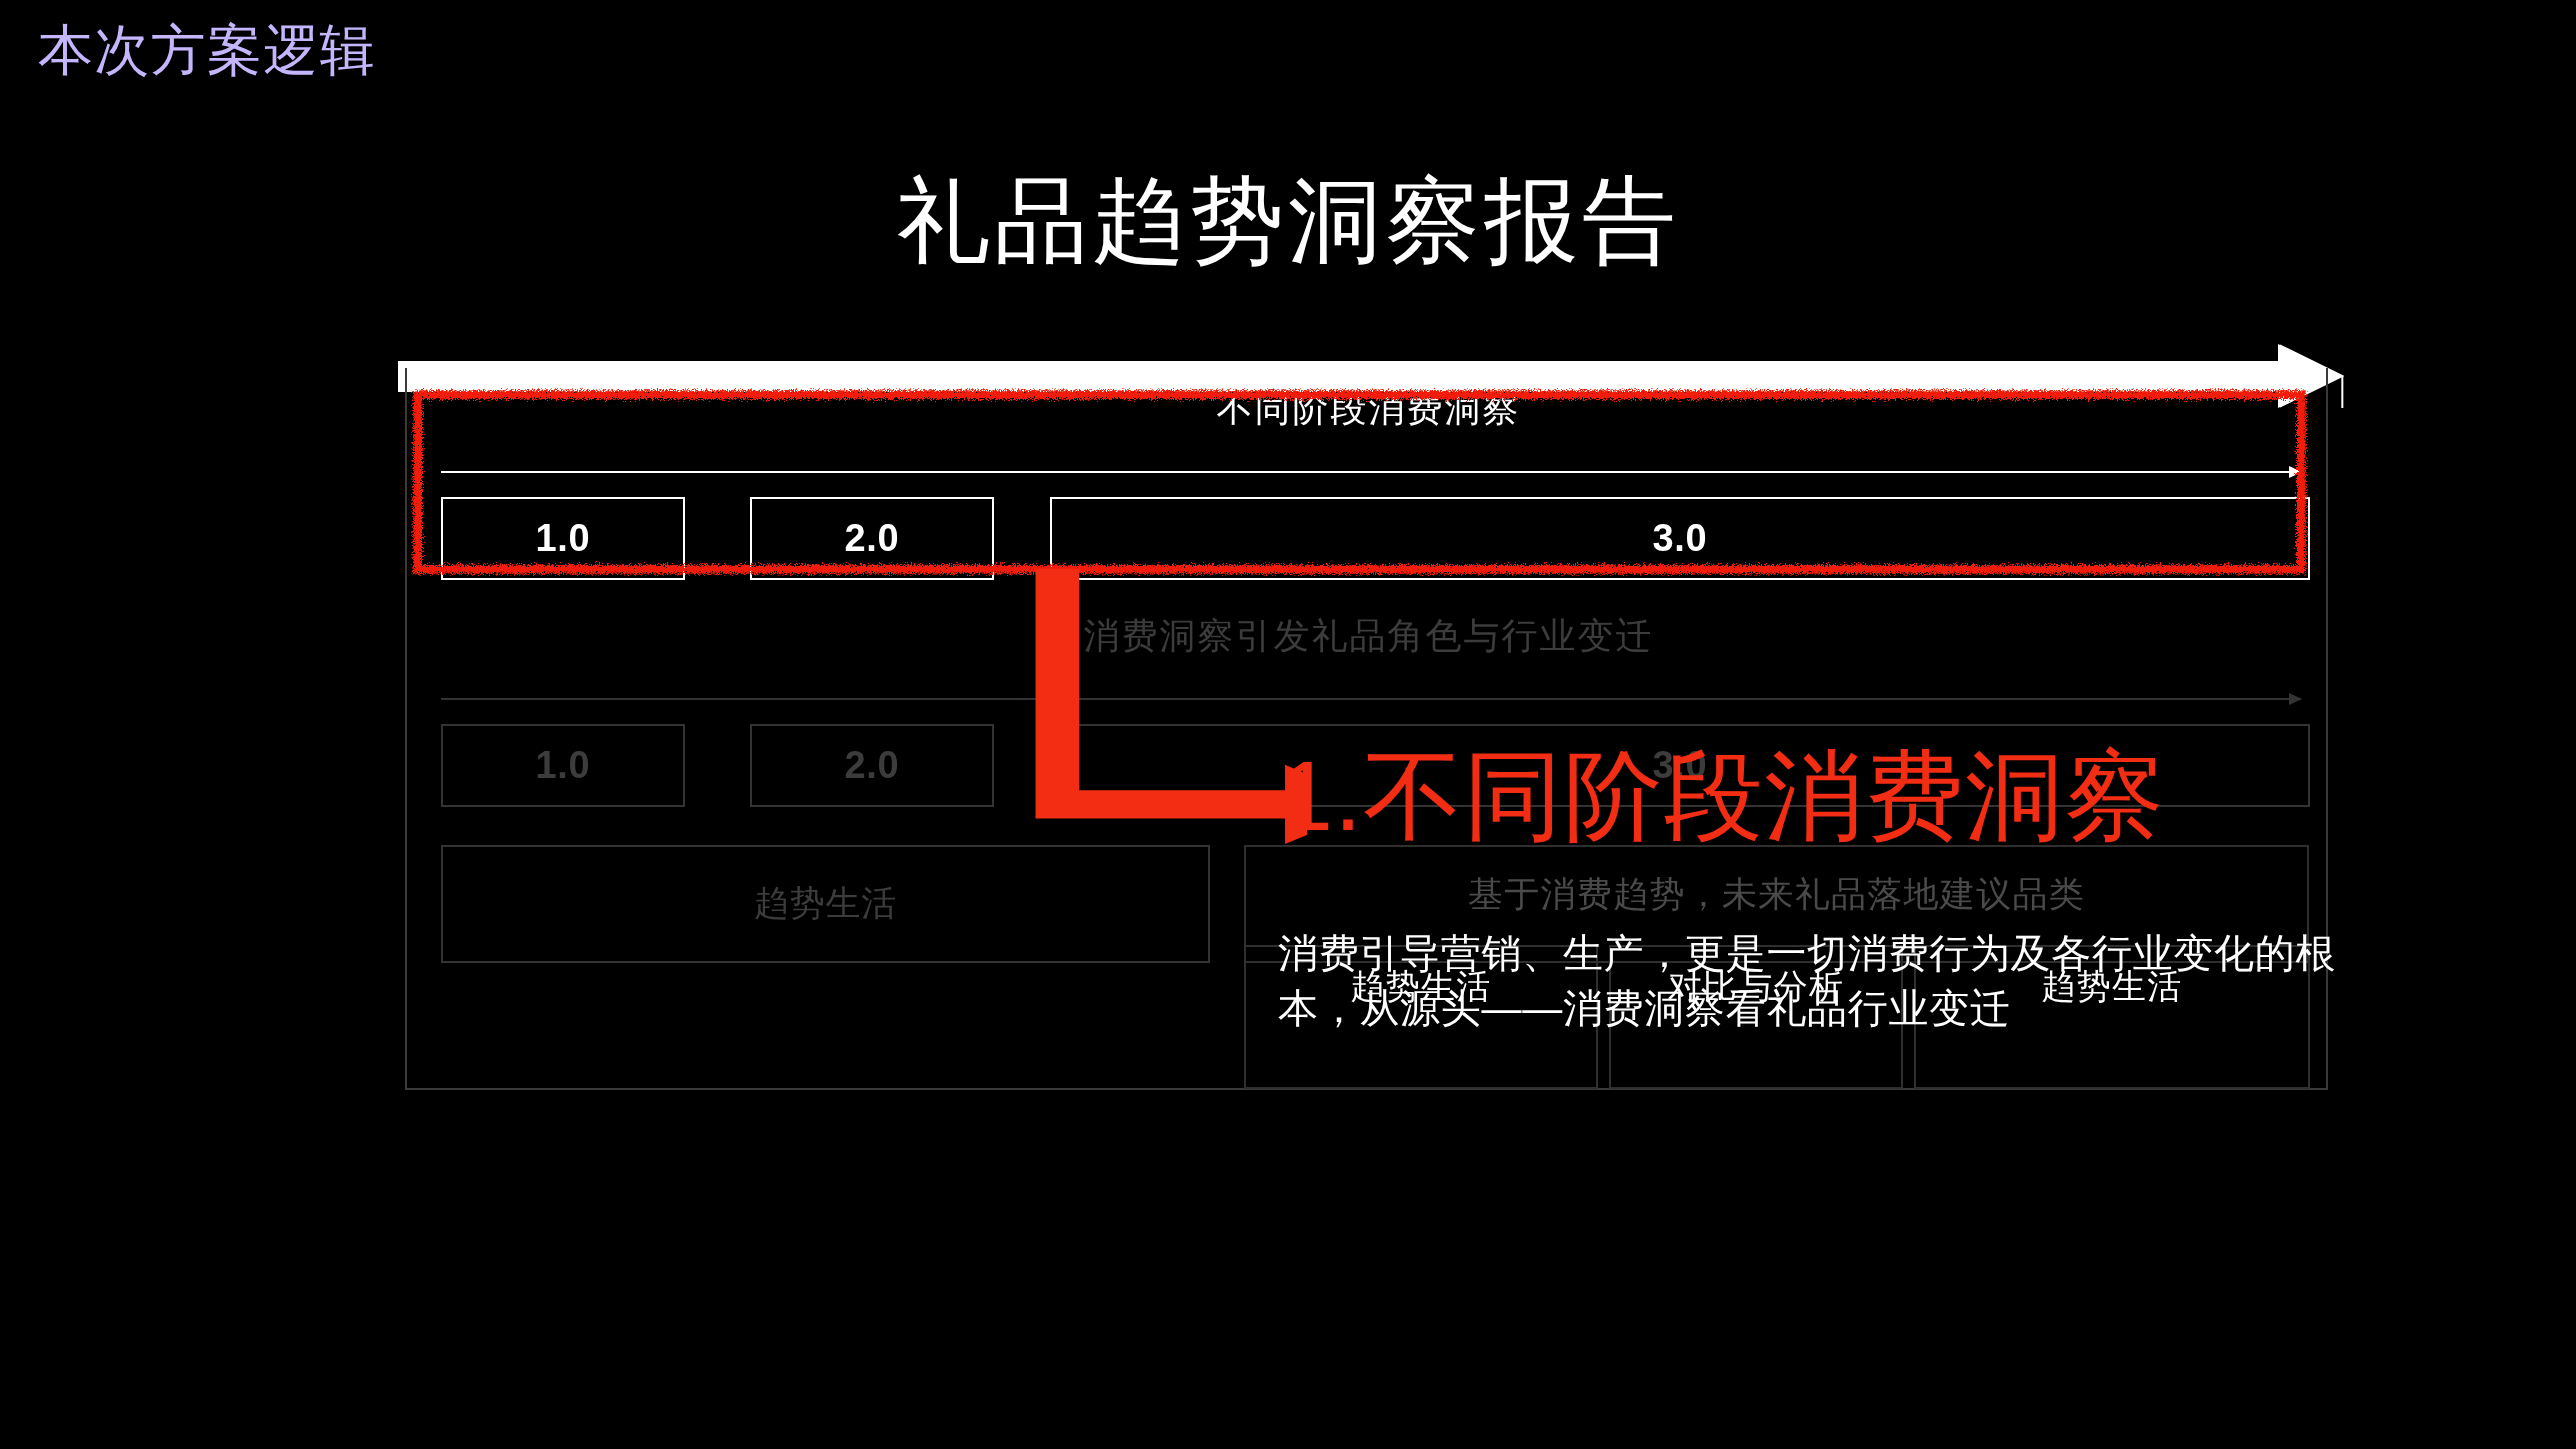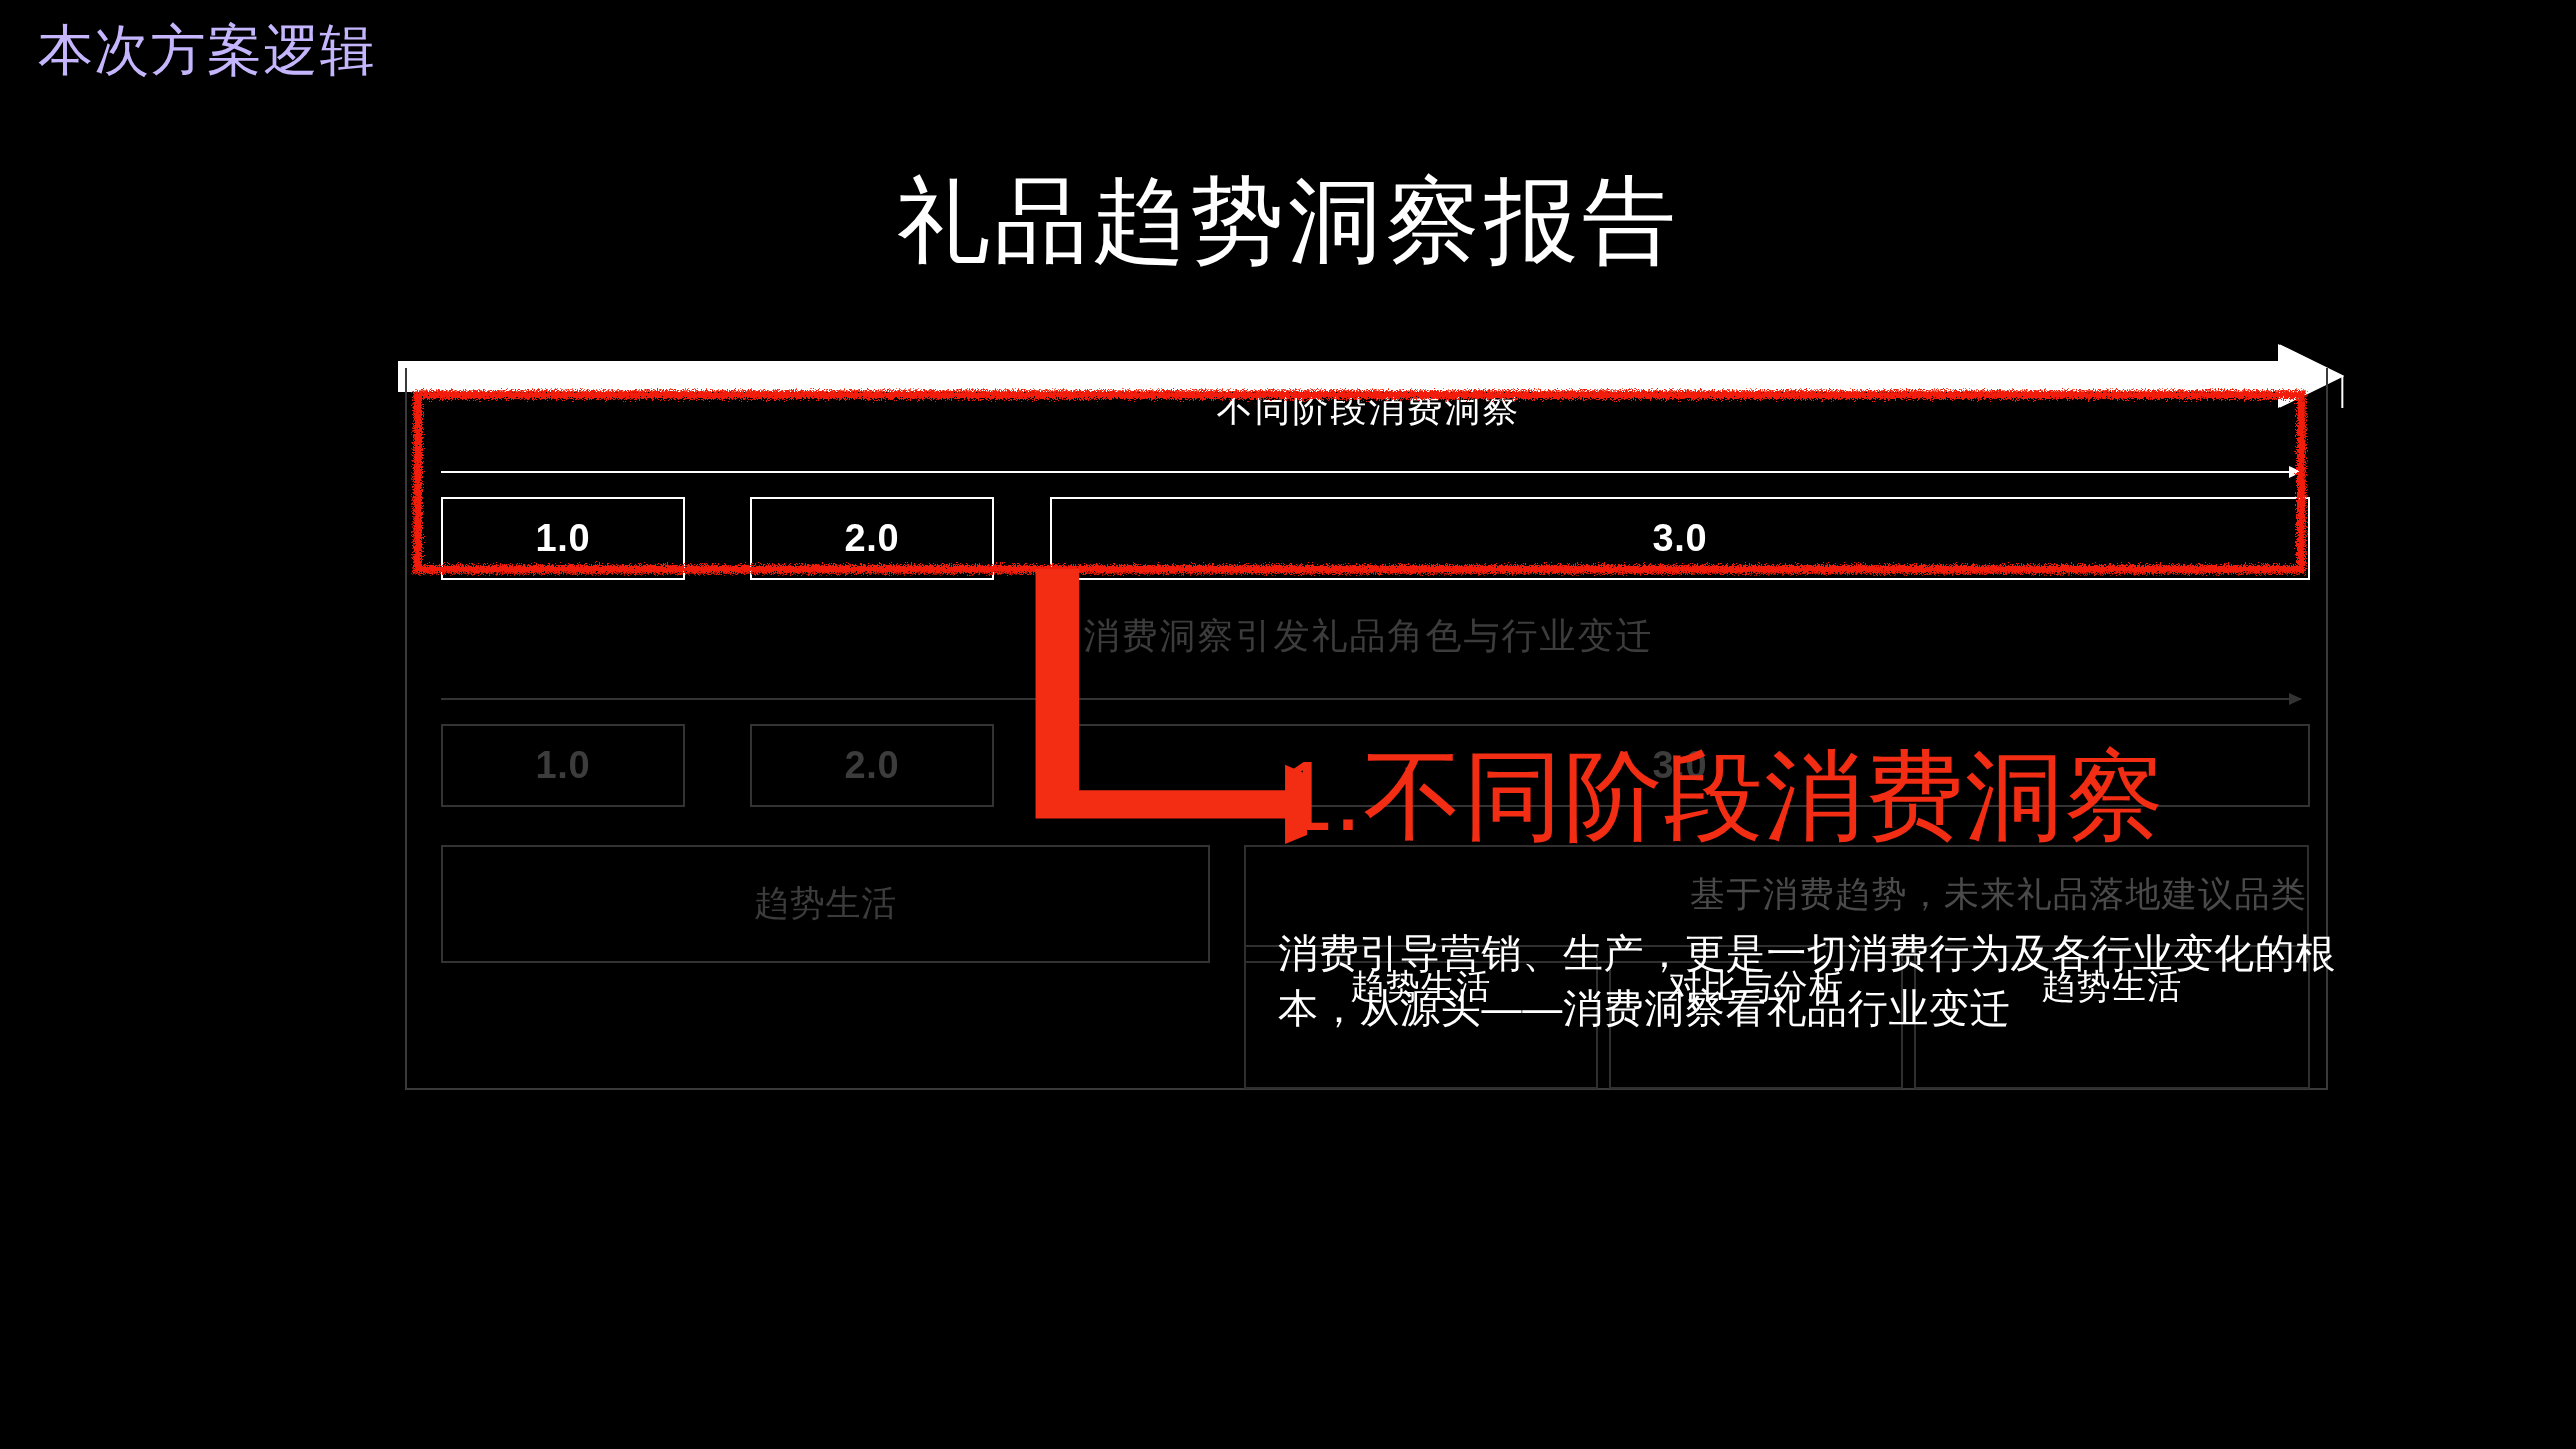--- a/index.html
+++ b/index.html
@@ -192,21 +192,21 @@
       </div>
     </div>
 
     <div class="row row-3">
 
       <div class="sbox dim-box" style="left:34px; width:769px; top:6.7px; height:118px; font-weight:300; font-size:35px;">
         <span>趋势生活</span>
       </div>
 
       <div style="position:absolute; left:837px; top:6.7px; width:1065px; height:118px; border:2px solid #2f2f2f;
-                  display:flex; align-items:flex-start; justify-content:flex-end; padding-top:24px;">
+                  display:flex; align-items:flex-start; justify-content:center; padding-top:24px;">
         <span style="font-size:35px; color:#4a4a4a; font-weight:300; letter-spacing:1.3px; white-space:nowrap;">基于消费趋势，未来礼品落地建议品类</span>
       </div>
 
       <div class="subbox" style="left:837px; width:354px; top:107px;">
         <span>趋势生活</span>
       </div>
       <div class="subbox" style="left:1202px; width:294px; top:107px;">
         <span>对比与分析</span>
       </div>
       <div class="subbox" style="left:1507px; width:396px; top:107px;">

